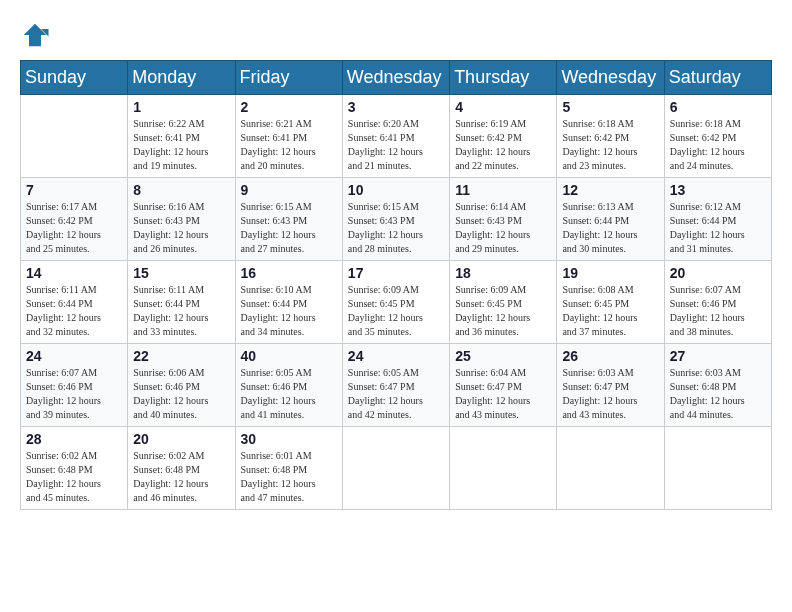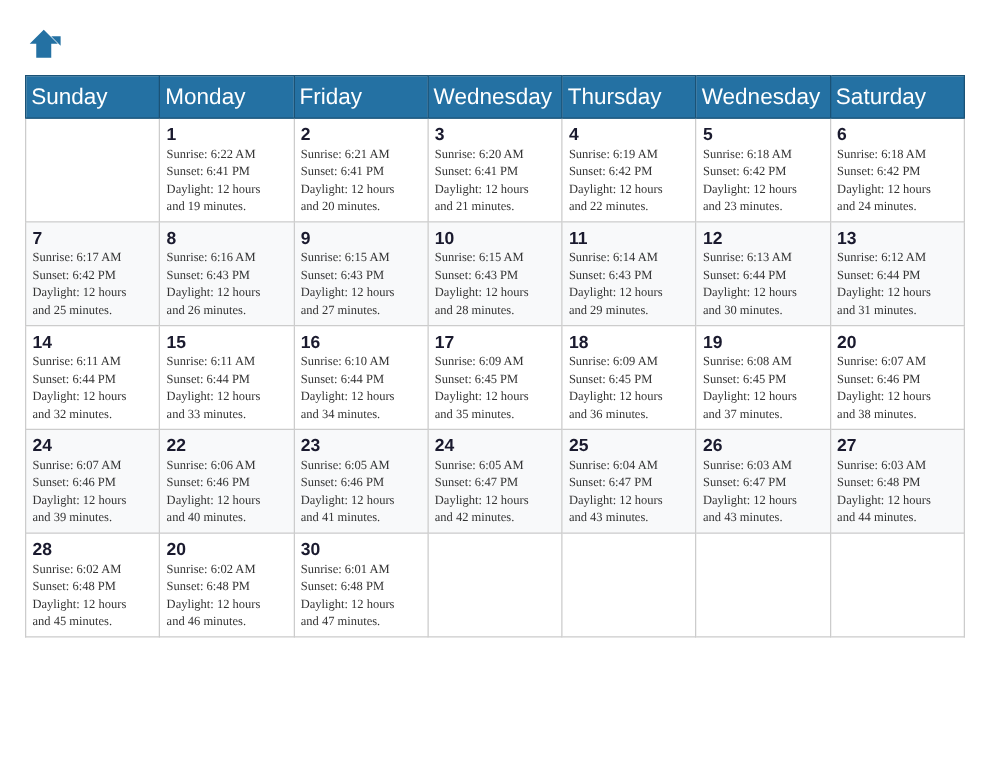--- a/index.html
+++ b/index.html
@@ -223,21 +223,21 @@
       <tr>
         <td>
           <span class="day-number">24</span>
           <div class="day-info">Sunrise: 6:07 AM<br>Sunset: 6:46 PM<br>Daylight: 12 hours<br>and 39 minutes.</div>
         </td>
         <td>
           <span class="day-number">22</span>
           <div class="day-info">Sunrise: 6:06 AM<br>Sunset: 6:46 PM<br>Daylight: 12 hours<br>and 40 minutes.</div>
         </td>
         <td>
-          <span class="day-number">23</span>
+          <span class="day-number">40</span>
           <div class="day-info">Sunrise: 6:05 AM<br>Sunset: 6:46 PM<br>Daylight: 12 hours<br>and 41 minutes.</div>
         </td>
         <td>
           <span class="day-number">24</span>
           <div class="day-info">Sunrise: 6:05 AM<br>Sunset: 6:47 PM<br>Daylight: 12 hours<br>and 42 minutes.</div>
         </td>
         <td>
           <span class="day-number">25</span>
           <div class="day-info">Sunrise: 6:04 AM<br>Sunset: 6:47 PM<br>Daylight: 12 hours<br>and 43 minutes.</div>
         </td>

